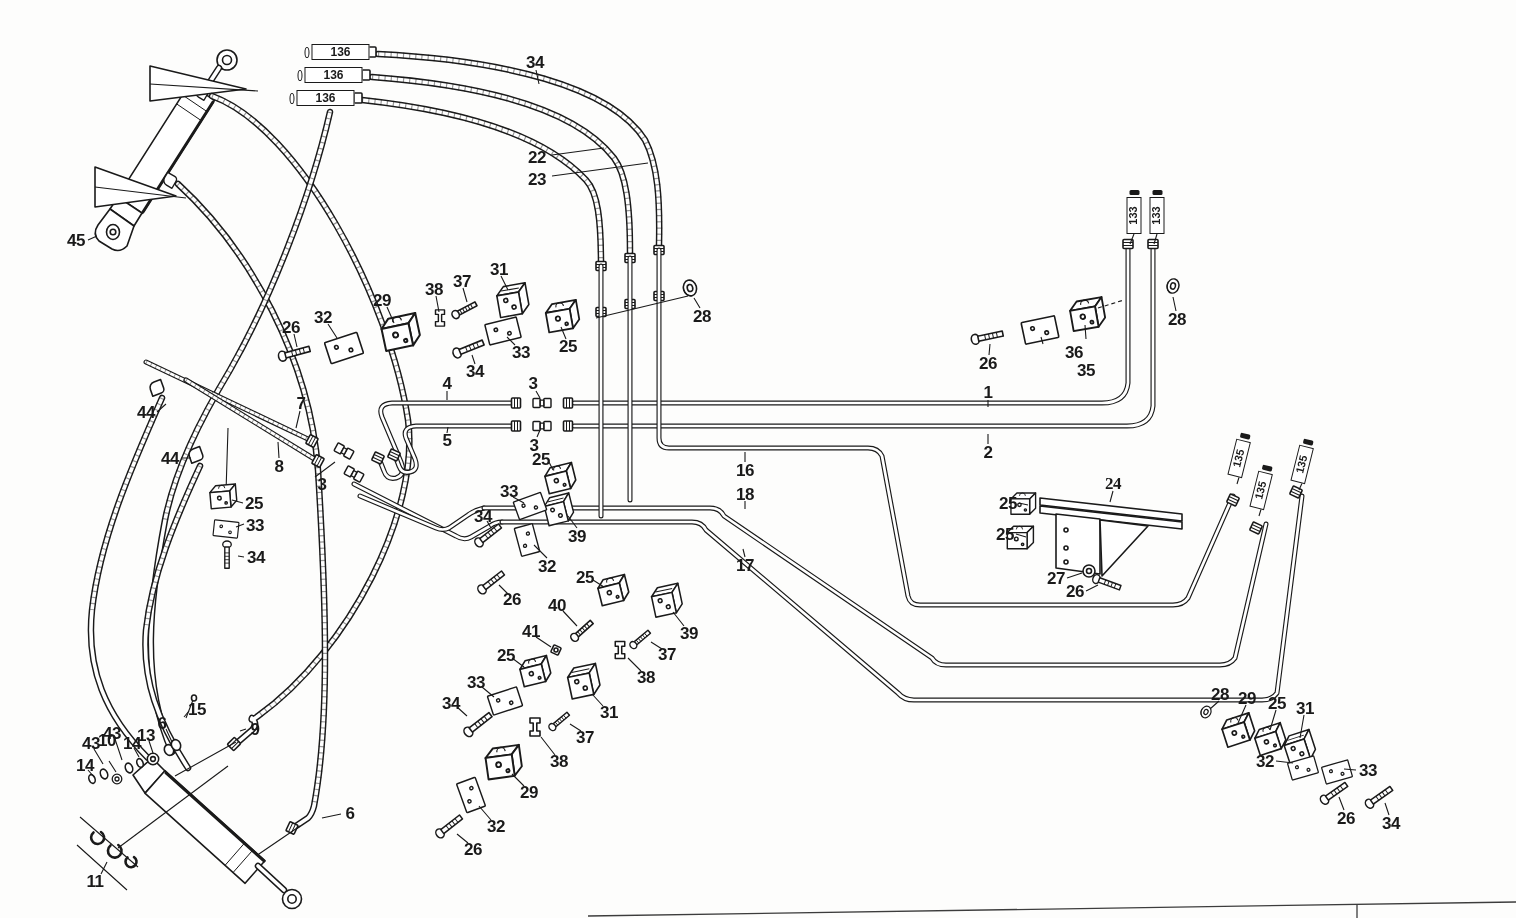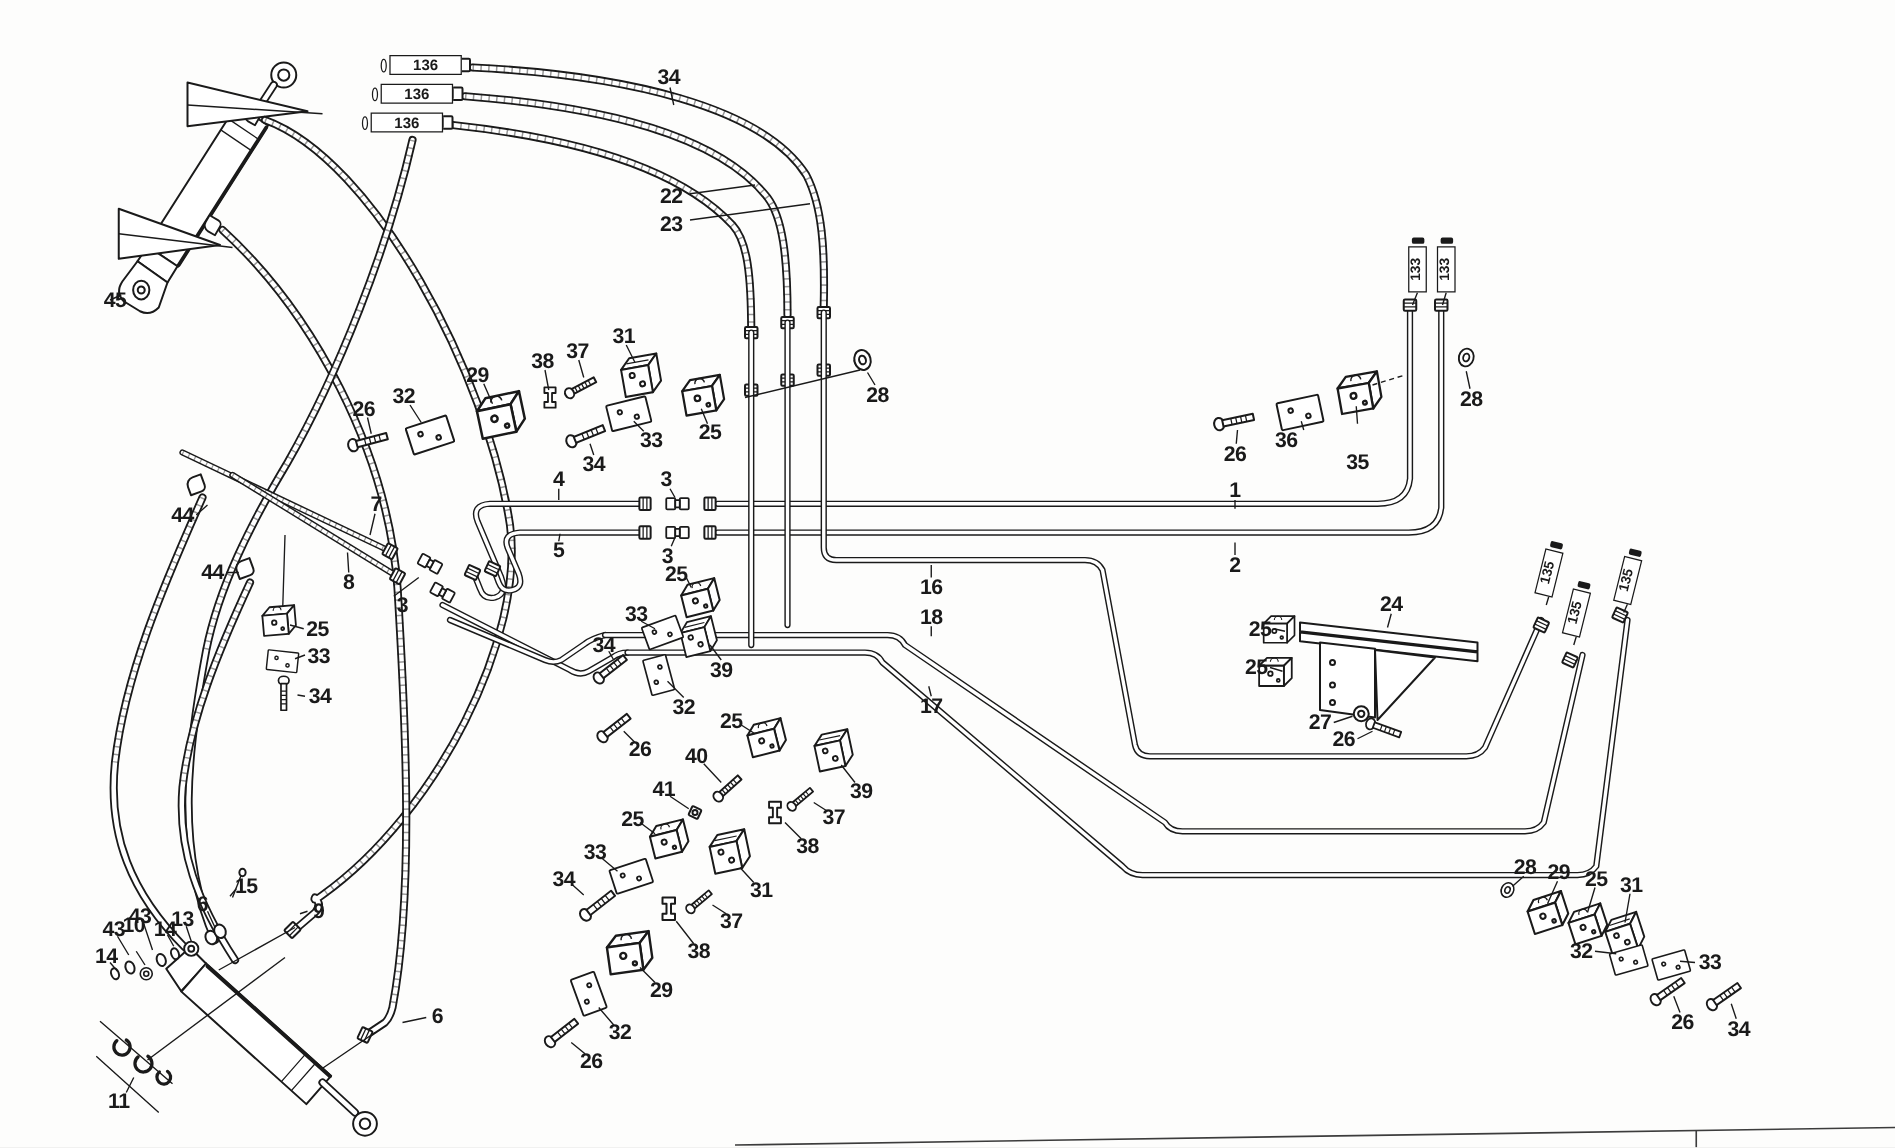--- a/index.html
+++ b/index.html
@@ -356,36 +356,36 @@
       M356,52 L362,52 M350,75 L356,76 M342,98 L348,99"></path>
   </g>
 
   <g>
     <path class="frame" d="M588,916 L1516,902"></path>
     <path class="frame" d="M1357,904.5 L1357,918"></path>
   </g>
 </svg>
 
 <div id="label-layer" style="position:absolute;left:0;top:0;width:1516px;height:918px;">
-      <span class="plabel" style="left: 92px; top: 240px;">45</span>
+      <span class="plabel" style="left: 76px; top: 240px;">45</span>
       <span class="plabel" style="left: 535px; top: 62px;">34</span>
       <span class="plabel" style="left: 537px; top: 157px;">22</span>
       <span class="plabel" style="left: 537px; top: 179px;">23</span>
       <span class="plabel" style="left: 382px; top: 300px;">29</span>
       <span class="plabel" style="left: 434px; top: 289px;">38</span>
       <span class="plabel" style="left: 462px; top: 281px;">37</span>
       <span class="plabel" style="left: 499px; top: 269px;">31</span>
       <span class="plabel" style="left: 291px; top: 327px;">26</span>
       <span class="plabel" style="left: 323px; top: 317px;">32</span>
       <span class="plabel" style="left: 521px; top: 352px;">33</span>
       <span class="plabel" style="left: 568px; top: 346px;">25</span>
       <span class="plabel" style="left: 475px; top: 371px;">34</span>
       <span class="plabel" style="left: 702px; top: 316px;">28</span>
       <span class="plabel" style="left: 988px; top: 363px;">26</span>
-      <span class="plabel" style="left: 1029px; top: 352px;">36</span>
+      <span class="plabel" style="left: 1074px; top: 352px;">36</span>
       <span class="plabel" style="left: 1086px; top: 346px; margin-top: 24px;">35</span>
       <span class="plabel" style="left: 1177px; top: 319px;">28</span>
       <span class="plabel" style="left: 447px; top: 383px;">4</span>
       <span class="plabel" style="left: 533px; top: 383px;">3</span>
       <span class="plabel" style="left: 534px; top: 445px;">3</span>
       <span class="plabel" style="left: 447px; top: 440px;">5</span>
       <span class="plabel" style="left: 301px; top: 403px;">7</span>
       <span class="plabel" style="left: 279px; top: 466px;">8</span>
       <span class="plabel" style="left: 322px; top: 484px;">3</span>
       <span class="plabel" style="left: 146px; top: 412px;">44</span>
@@ -393,21 +393,21 @@
       <span class="plabel" style="left: 254px; top: 503px;">25</span>
       <span class="plabel" style="left: 255px; top: 525px;">33</span>
       <span class="plabel" style="left: 256px; top: 557px;">34</span>
       <span class="plabel" style="left: 745px; top: 470px;">16</span>
       <span class="plabel" style="left: 745px; top: 494px;">18</span>
       <span class="plabel" style="left: 745px; top: 565px;">17</span>
       <span class="plabel" style="left: 988px; top: 392px;">1</span>
       <span class="plabel" style="left: 988px; top: 452px;">2</span>
       <span class="plabel" style="left: 1008px; top: 503px;">25</span>
       <span class="plabel" style="left: 1005px; top: 534px;">25</span>
-      <span class="plabel" style="left: 1113px; top: 483px;">24</span>
+      <span class="plabel" style="left: 1113px; top: 483px; font-family: Liberation Serif, serif;">24</span>
       <span class="plabel" style="left: 1056px; top: 578px;">27</span>
       <span class="plabel" style="left: 1075px; top: 591px;">26</span>
       <span class="plabel" style="left: 541px; top: 459px;">25</span>
       <span class="plabel" style="left: 509px; top: 491px;">33</span>
       <span class="plabel" style="left: 483px; top: 516px;">34</span>
       <span class="plabel" style="left: 577px; top: 536px;">39</span>
       <span class="plabel" style="left: 547px; top: 566px;">32</span>
       <span class="plabel" style="left: 512px; top: 599px;">26</span>
       <span class="plabel" style="left: 585px; top: 577px;">25</span>
       <span class="plabel" style="left: 557px; top: 605px;">40</span>

